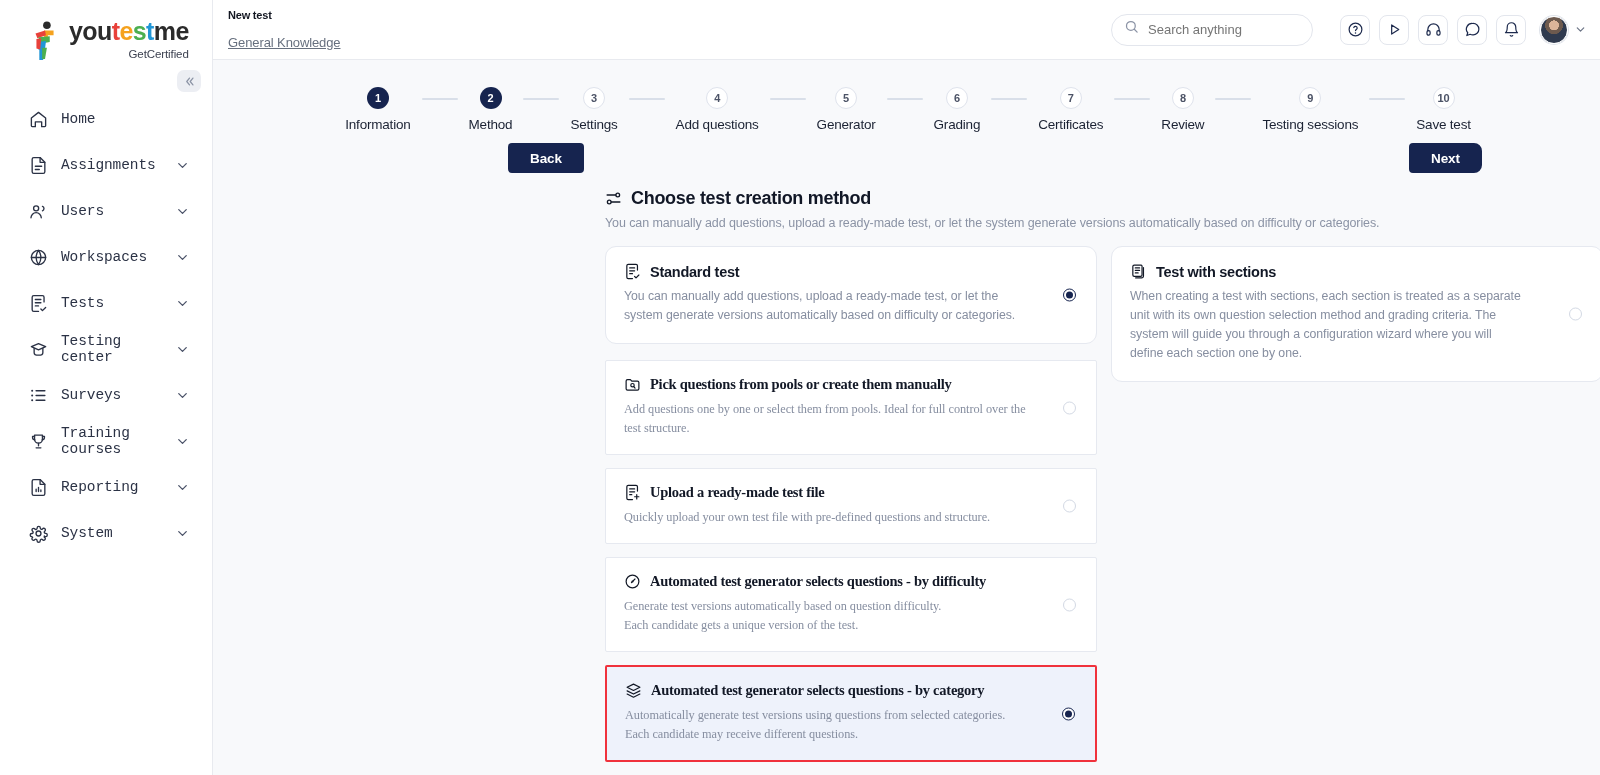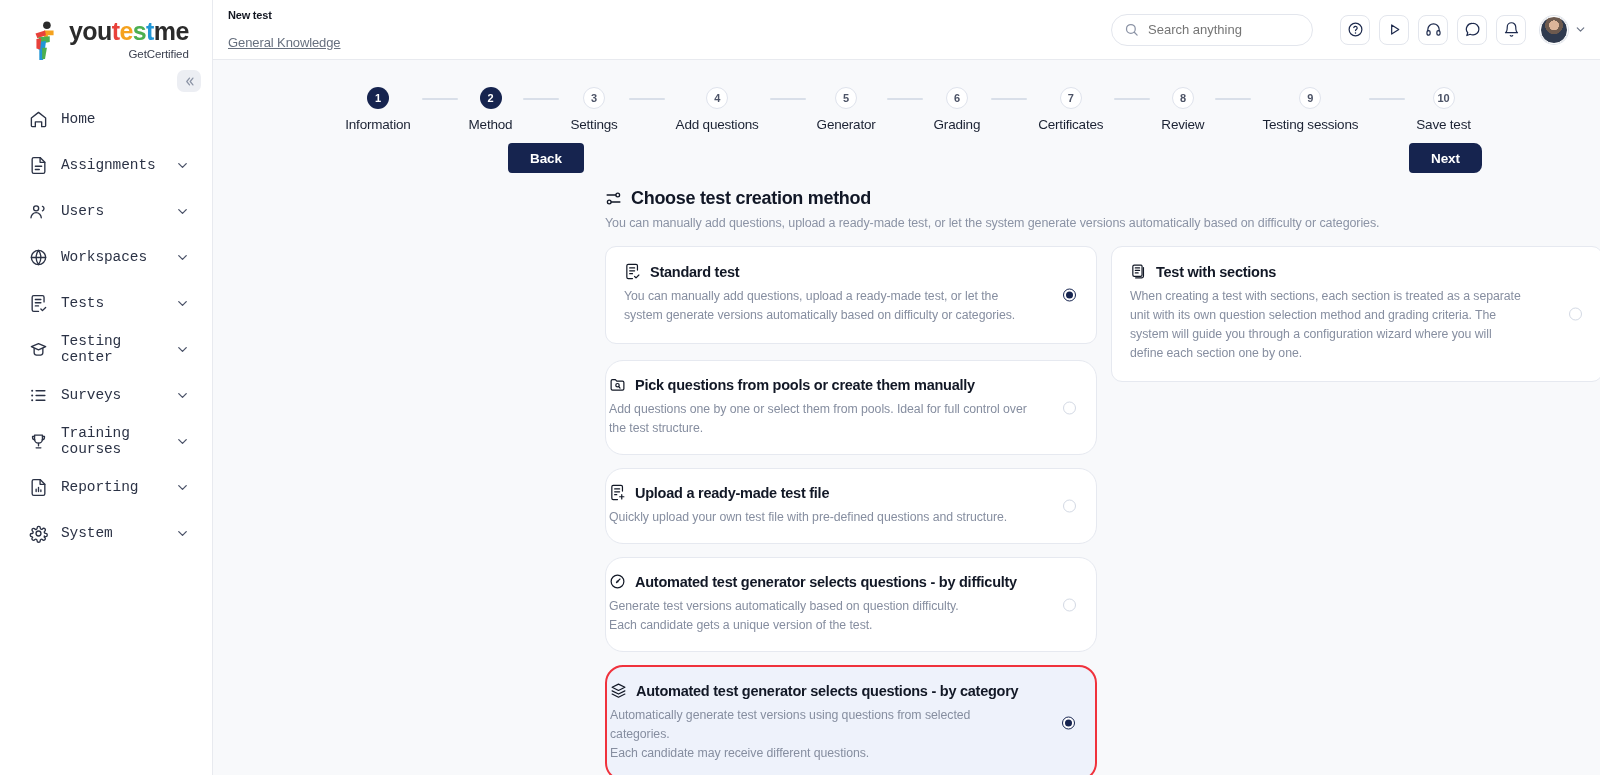--- a/index.html
+++ b/index.html
@@ -49,21 +49,21 @@
   .topbar {
     height: 60px; background: #ffffff; border-bottom: 1px solid #e8eaef;
     display: flex; align-items: center; padding: 0 16px 0 15px; flex: 0 0 60px;
   }
   .title-block { display: flex; flex-direction: column; justify-content: center; flex: 1; }
   .page-title { font-size: 11px; font-weight: 700; color: #131722; letter-spacing: -0.2px; }
   .page-sub { font-size: 13px; color: #67707f; margin-top: 14px; letter-spacing: -0.1px; text-decoration: underline; }
 
   .search-box {
     width: 200px; height: 32px; border: 1px solid #e3e6ed; border-radius: 16px;
-    display: flex; align-items: center; padding: 4px 12px; background: #fff;
+    display: flex; padding: 4px 12px; background: #fff;
     margin-right: 18px; width: 200px;
   }
   .search-box { width: 202px; }
   .search-ico { color: #8b93a5; display: flex; margin-right: 9px; }
   .search-inp { border: 0; outline: 0; font-size: 13px; color: #8b93a5; font-family: inherit; width: 100%; background: transparent; }
   .icon-btn {
     width: 30px; height: 30px; border: 1px solid #e3e6ed; border-radius: 8px;
     display: flex; align-items: center; justify-content: center; margin-left: 9px;
     color: #1d2a4d; cursor: pointer; background: #fff;
   }
@@ -129,22 +129,22 @@
   }
   .radio.on { border-color: #16244f; }
   .radio.on::after {
     content: ""; position: absolute; left: 50%; top: 50%;
     width: 7px; height: 7px; margin: -3.5px 0 0 -3.5px;
     border-radius: 50%; background: #16244f;
   }
 
   .sub-list { margin-top: 16px; display: flex; flex-direction: column; gap: 13px; }
   .sub-card {
-    background: #fff; border: 1px solid #e6e9f0; border-radius: 18px;
-    padding: 15px 18px 16px 3px; position: relative; cursor: pointer;
+    background: #fff; border: 1px solid #e6e9f0; border-radius: 2px;
+    padding: 15px 18px 16px 18px; position: relative; cursor: pointer; font-family: Liberation Serif, serif;
   }
   .sub-card.selected {
     background: #eef2fb; border: 2px solid #f0323c;
   }
   .sub-card .card-desc { padding-right: 46px; }
 </style>
 </head>
 <body>
 
 <div class="app">

